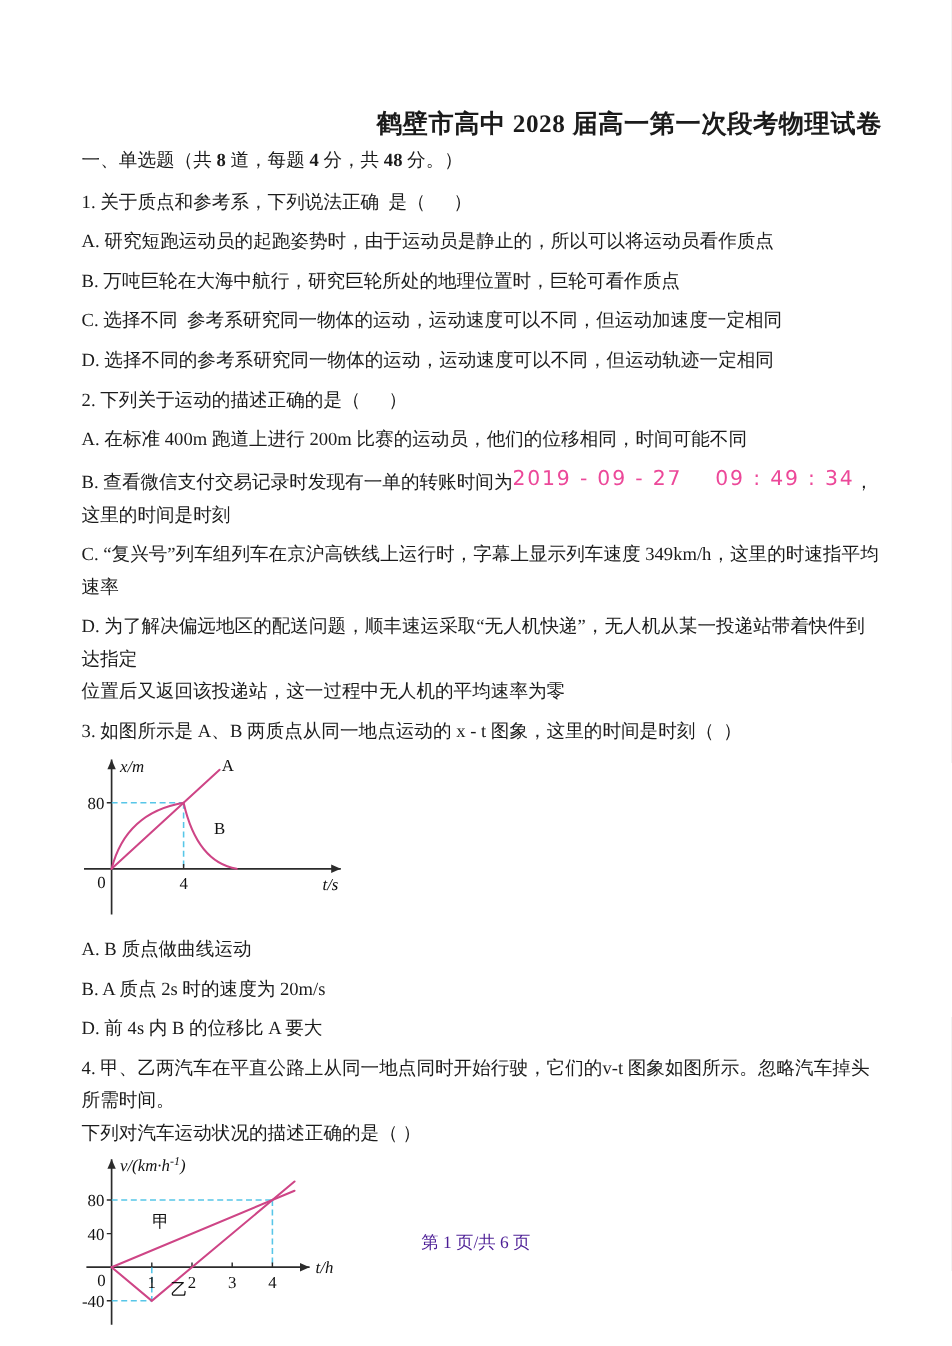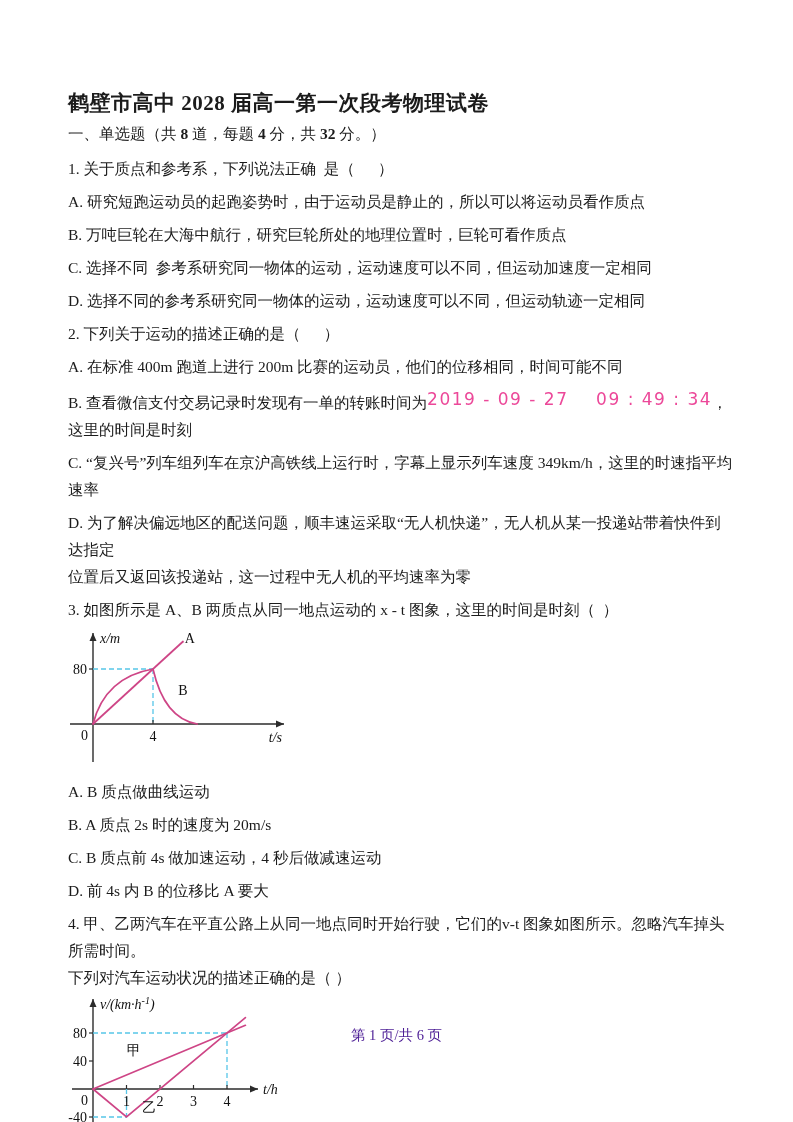--- a/index.html
+++ b/index.html
@@ -14,21 +14,21 @@
     font-size:15.5px;
     color:#1b1b1b;
     overflow:hidden;
   }
   .title{
     margin:0;
     padding-top:86px;
     font-size:21px;
     line-height:34px;
     font-weight:bold;
-    text-align:left;
+    text-align:right;
     letter-spacing:0.5px;
   }
   .sec{margin-top:12px;}
   .ln{
     line-height:27px;
     margin:0 0 6px 0;
     white-space:pre-wrap;
   }
   .tight{margin-bottom:0;}
   .bold{font-weight:bold;}
@@ -52,21 +52,21 @@
     color:#4c1d95;
   }
 </style>
 </head>
 <body>
 
 <div class="page">
 
   <h1 class="title">鹤壁市高中 2028 届高一第一次段考物理试卷</h1>
 
-  <p class="ln sec"><span>一、单选题（共 </span><span class="bold">8</span><span> 道，每题 </span><span class="bold">4</span><span> 分，共 </span><span class="bold">32</span><span> 分。）</span></p>
+  <p class="ln sec"><span>一、单选题（共 </span><span class="bold">8</span><span> 道，每题 </span><span class="bold">4</span><span> 分，共 </span><span class="bold">48</span><span> 分。）</span></p>
 
   <p class="ln" style="margin-top:8px">1. 关于质点和参考系，下列说法正确  是（      ）</p>
   <p class="ln">A. 研究短跑运动员的起跑姿势时，由于运动员是静止的，所以可以将运动员看作质点</p>
   <p class="ln">B. 万吨巨轮在大海中航行，研究巨轮所处的地理位置时，巨轮可看作质点</p>
   <p class="ln">C. 选择不同  参考系研究同一物体的运动，运动速度可以不同，但运动加速度一定相同</p>
   <p class="ln">D. 选择不同的参考系研究同一物体的运动，运动速度可以不同，但运动轨迹一定相同</p>
 
   <p class="ln">2. 下列关于运动的描述正确的是（      ）</p>
   <p class="ln">A. 在标准 400m 跑道上进行 200m 比赛的运动员，他们的位移相同，时间可能不同</p>
   <p class="ln"><span>B. 查看微信支付交易记录时发现有一单的转账时间为</span><span class="datetime">2019 - 09 - 27    09 : 49 : 34</span><span>，这里的时间是时刻</span></p>
@@ -91,21 +91,20 @@
       <path d="M25,95L115,12.5" fill="none" stroke="#ce4586" stroke-width="1.7" stroke-linecap="round"></path>
       <path d="M25,95Q37,48.25 85,40Q96.25,89.5 129.25,95" fill="none" stroke="#ce4586" stroke-width="1.7" stroke-linecap="round"></path>
       <text x="121.75" y="13.875" text-anchor="middle" font-size="14" fill="#111" font-family="&quot;Liberation Serif&quot;,&quot;DejaVu Serif&quot;,serif">A</text>
       <text x="115" y="66.125" text-anchor="middle" font-size="14" fill="#111" font-family="&quot;Liberation Serif&quot;,&quot;DejaVu Serif&quot;,serif">B</text>
       <text x="32" y="14" text-anchor="start" font-size="14" fill="#111" font-family="&quot;Liberation Serif&quot;,&quot;DejaVu Serif&quot;,serif" font-style="italic"><tspan>x/m</tspan></text>
       <text x="214" y="113" text-anchor="end" font-size="14" fill="#111" font-family="&quot;Liberation Serif&quot;,&quot;DejaVu Serif&quot;,serif" font-style="italic">t/s</text>
     </svg>
 
   <p class="ln">A. B 质点做曲线运动</p>
   <p class="ln">B. A 质点 2s 时的速度为 20m/s</p>
-  <p class="ln">C. B 质点前 4s 做加速运动，4 秒后做减速运动</p>
   <p class="ln">D. 前 4s 内 B 的位移比 A 要大</p>
 
   <p class="ln tight"><span>4. 甲、乙两汽车在平直公路上从同一地点同时开始行驶，它们的</span><span class="ital">v-t</span><span> 图象如图所示。忽略汽车掉头所需时间。</span></p>
   <p class="ln">下列对汽车运动状况的描述正确的是（ ）</p>
 
   <svg id="g2" class="graph2" width="240" height="150" viewBox="0 0 240 150">
       <line x1="4" y1="92" x2="190" y2="92" stroke="#2b2b2b" stroke-width="1.4"></line>
       <line x1="25" y1="2" x2="25" y2="140" stroke="#2b2b2b" stroke-width="1.4"></line>
       <polygon points="21.5,10 25,2 28.5,10" fill="#2b2b2b"></polygon>
       <polygon points="182,88.5 190,92 182,95.5" fill="#2b2b2b"></polygon>

